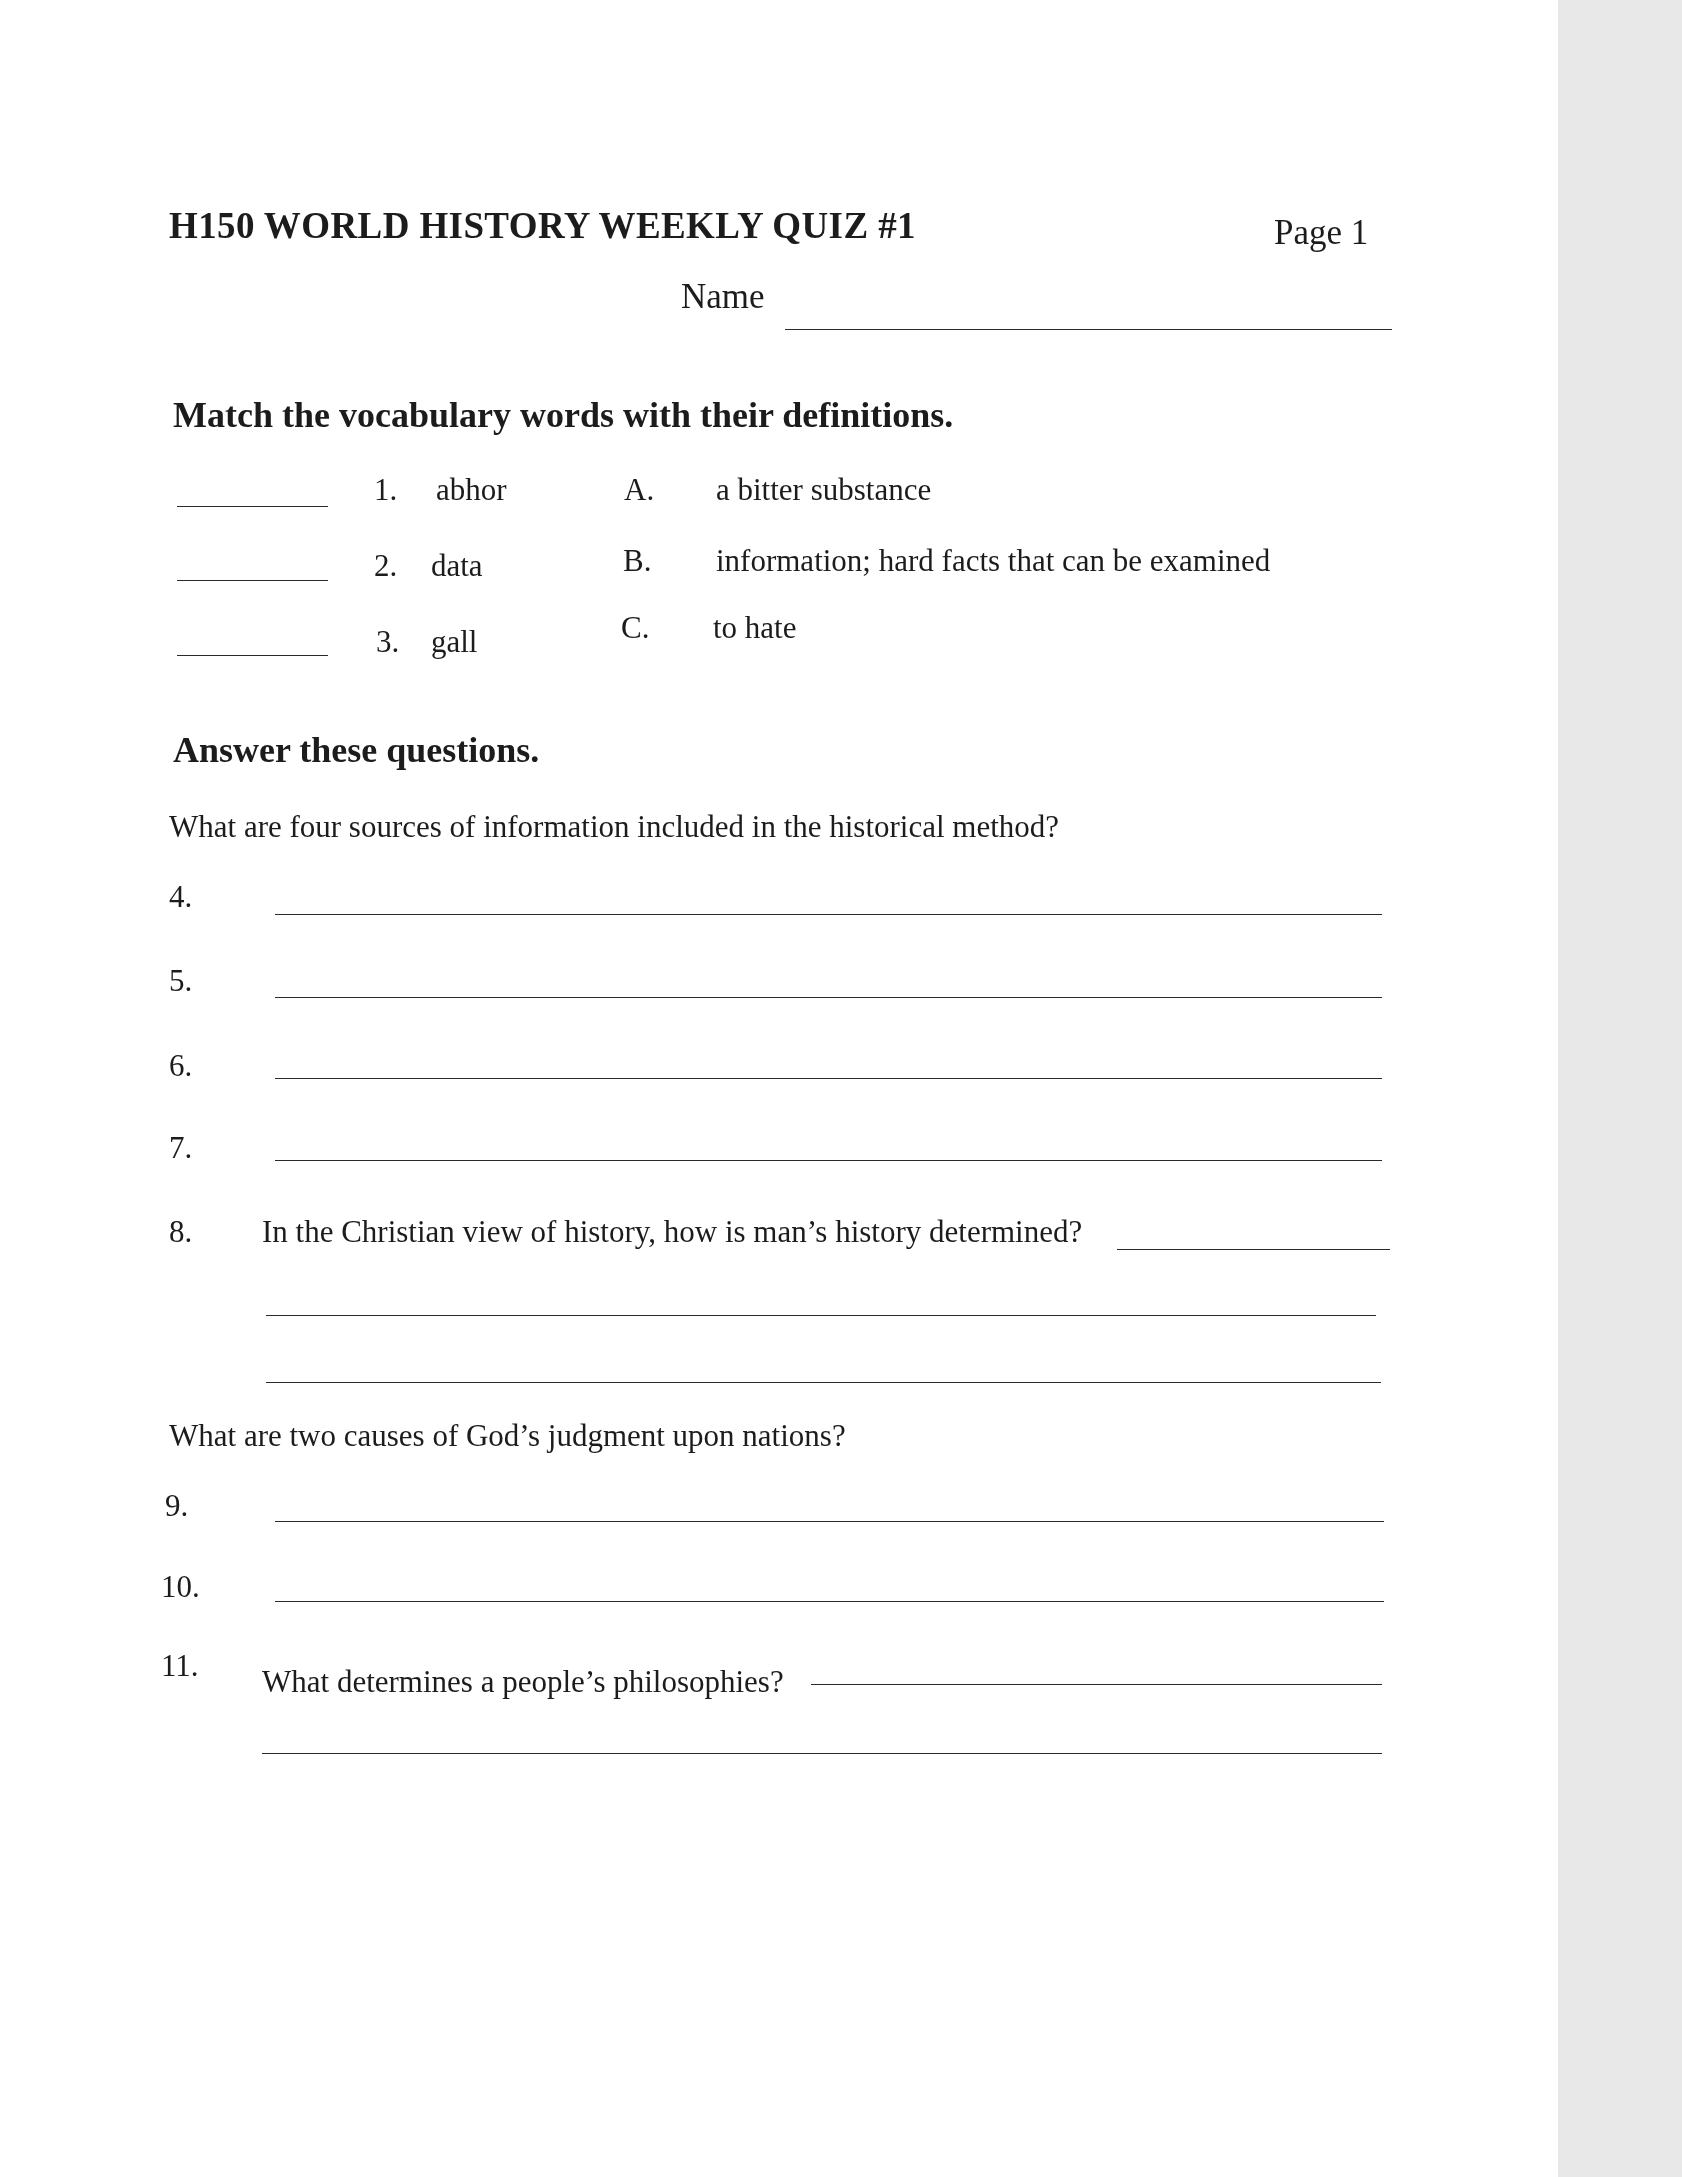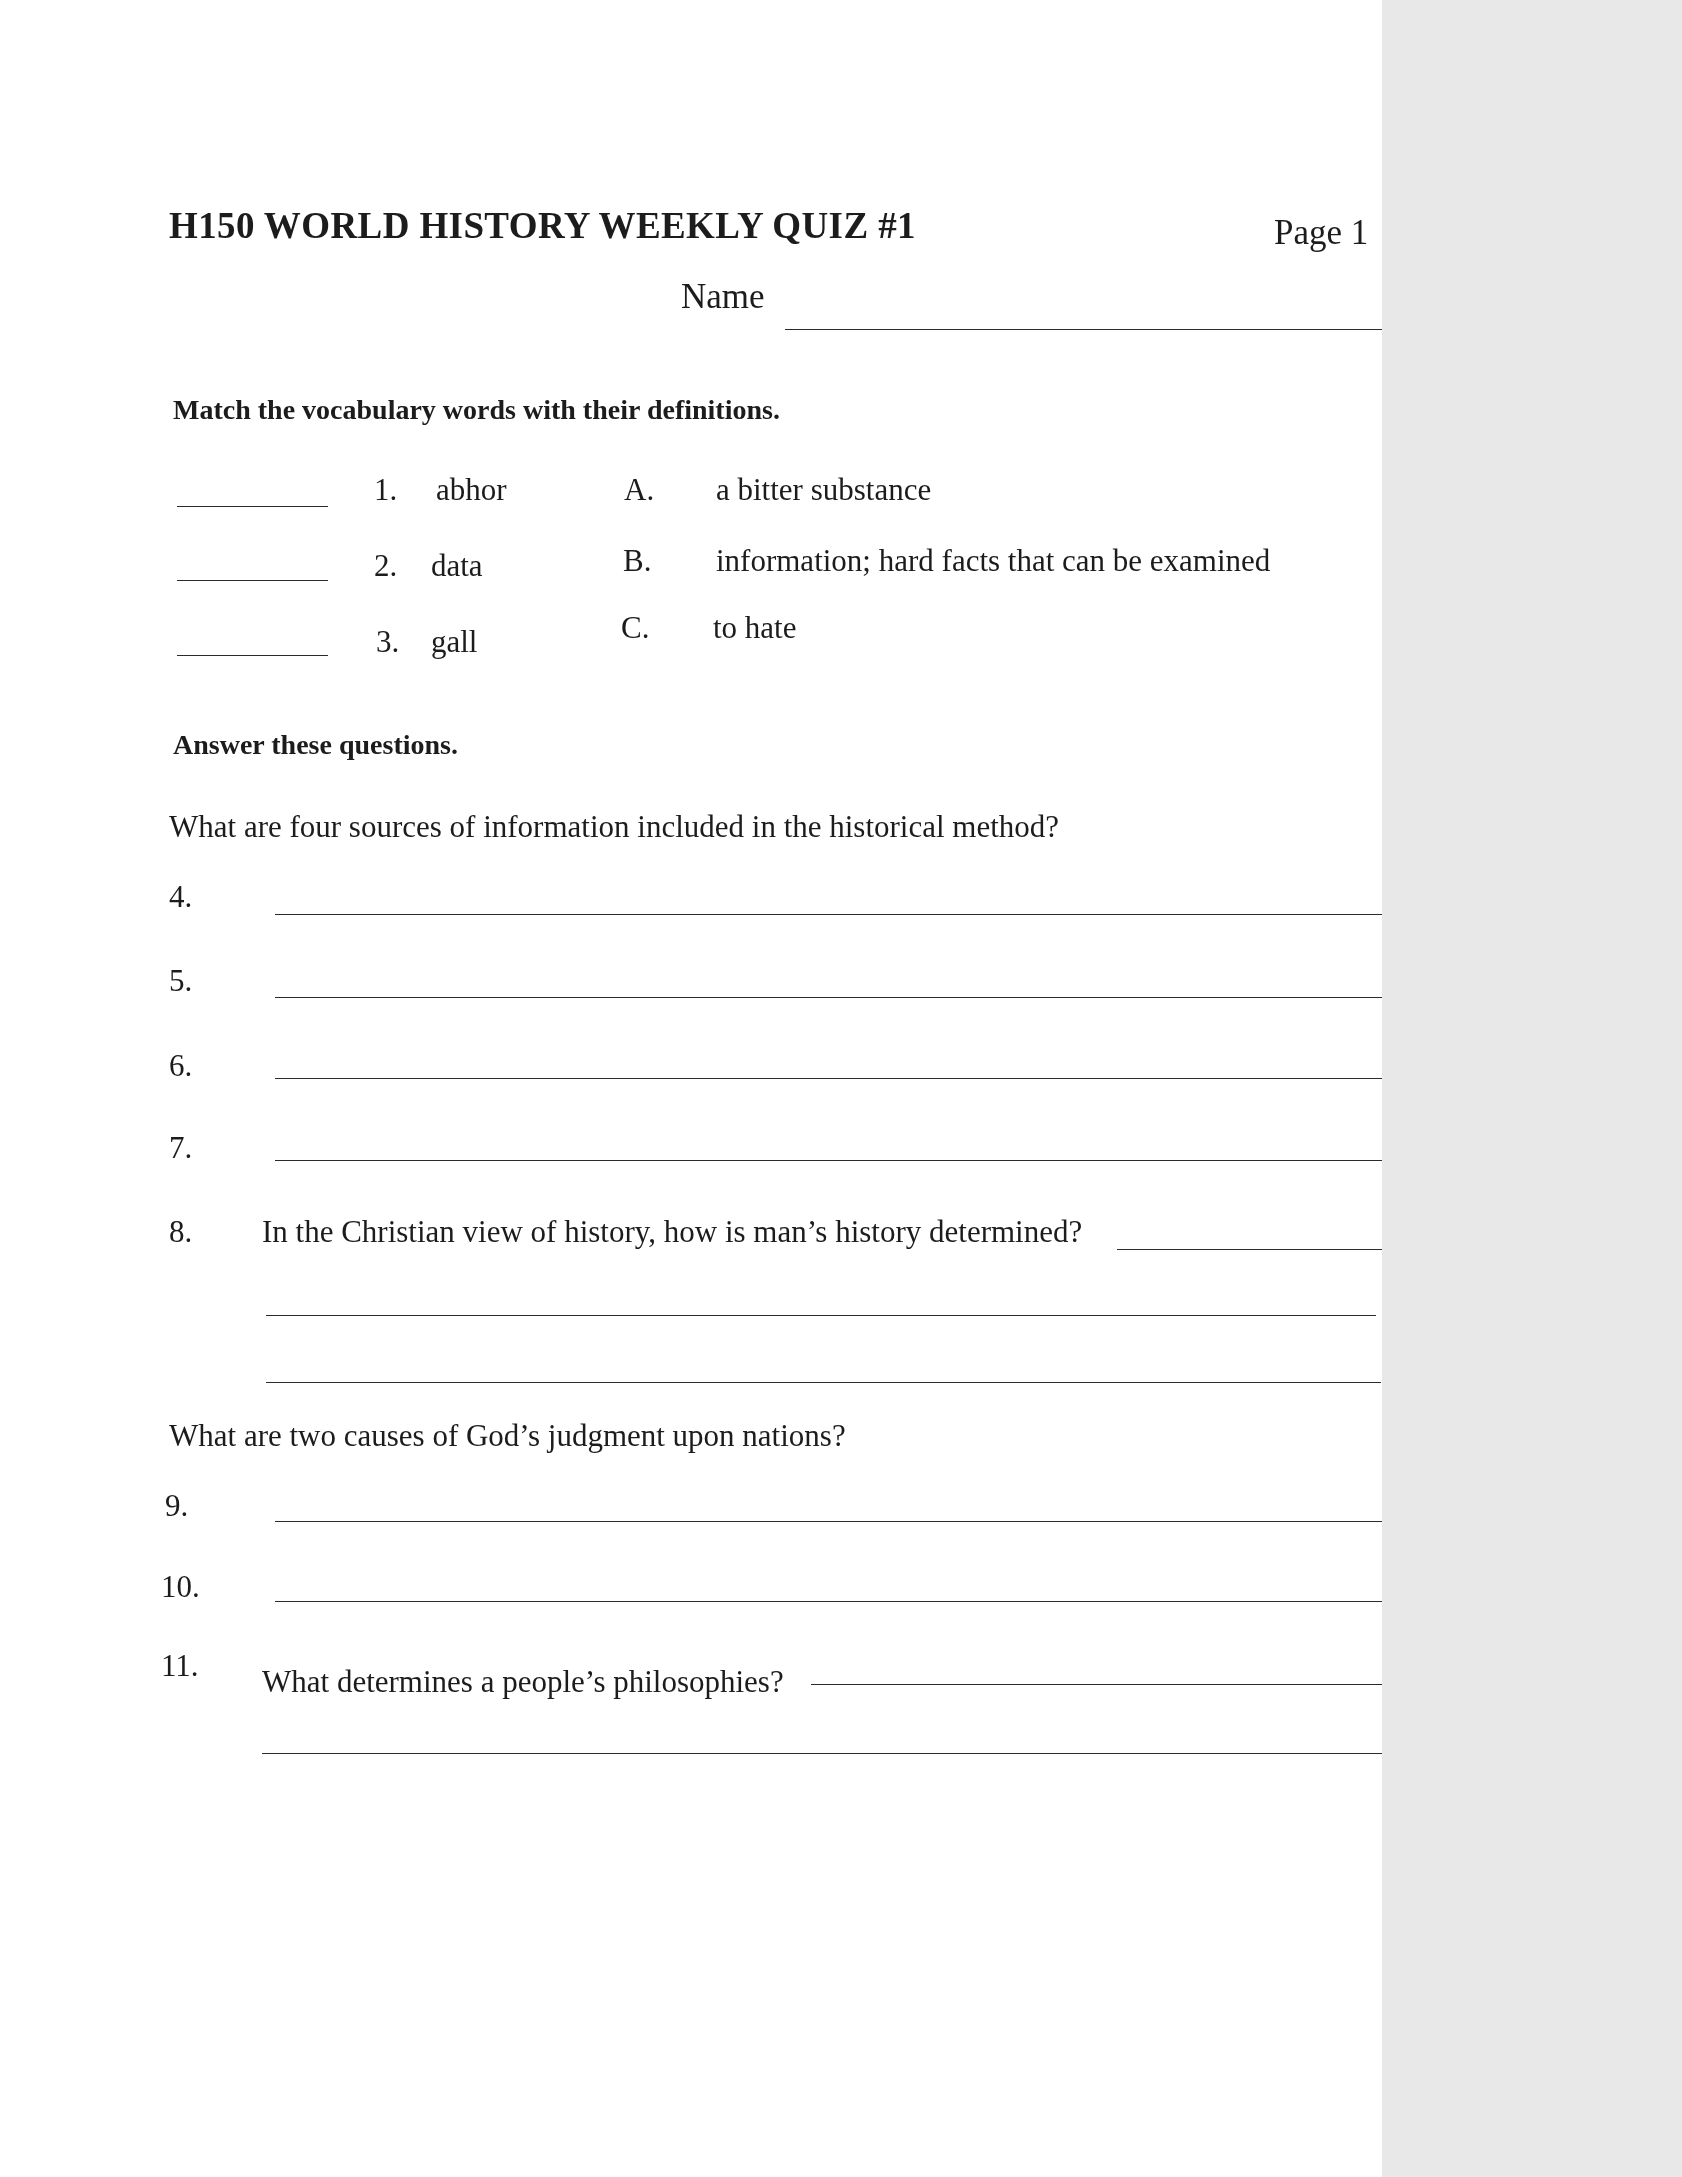--- a/index.html
+++ b/index.html
@@ -2,39 +2,39 @@
 <html style="font-size:14px"><head>
 <meta charset="utf-8">
 <style>
   html, body {
     margin: 0;
     padding: 0;
     background: #e8e8e8;
   }
   .page {
     position: relative;
-    width: 1382px;
+    width: 1558px;
     height: 2177px;
     background: #ffffff;
     font-family: "Liberation Serif", "DejaVu Serif", serif;
     color: #1c1c1c;
     overflow: hidden;
   }
   .abs { position: absolute; white-space: nowrap; }
   .title {
     font-size: 37px;
     font-weight: bold;
     letter-spacing: 0.4px;
   }
   .page-label {
     font-size: 35px;
   }
   .name-label { font-size: 35px; }
   .section-heading {
-    font-size: 28px;
+    font-size: 36px;
     font-weight: bold;
   }
   .body-text { font-size: 31px; }
   .rule {
     position: absolute;
     height: 0;
     border-top: 1.7px solid #2b2b2b;
   }
 </style>
 </head>

